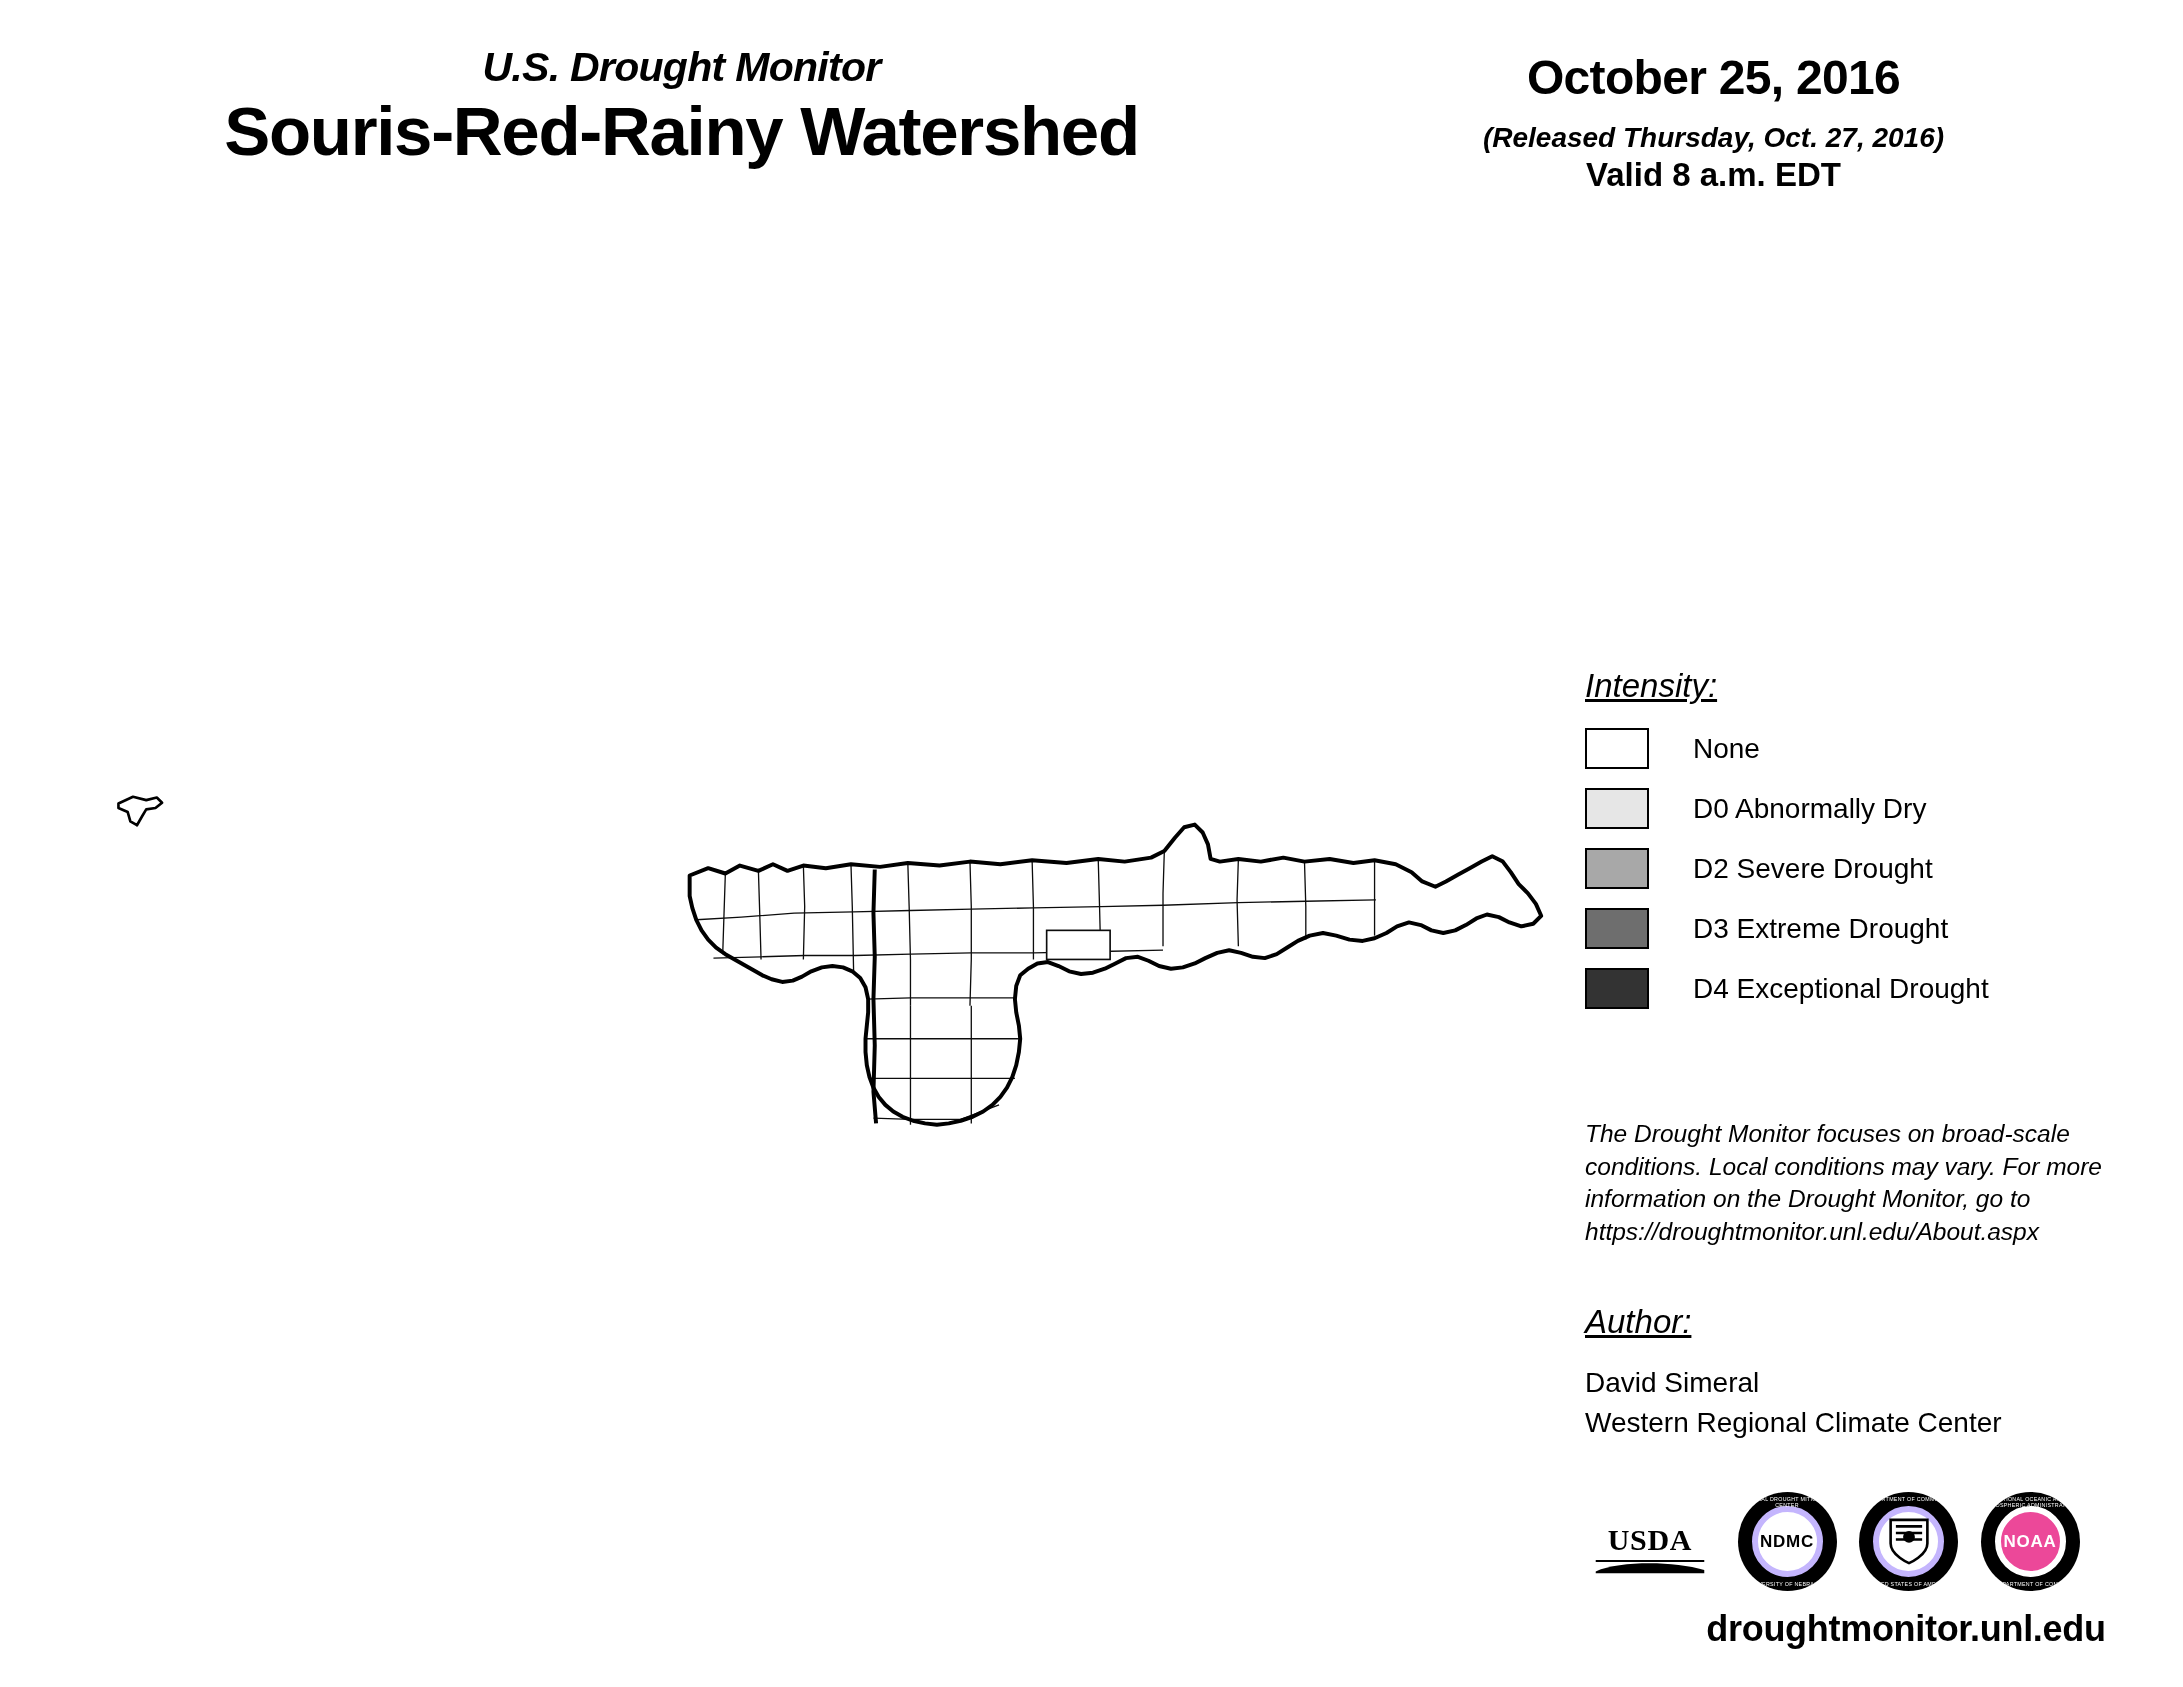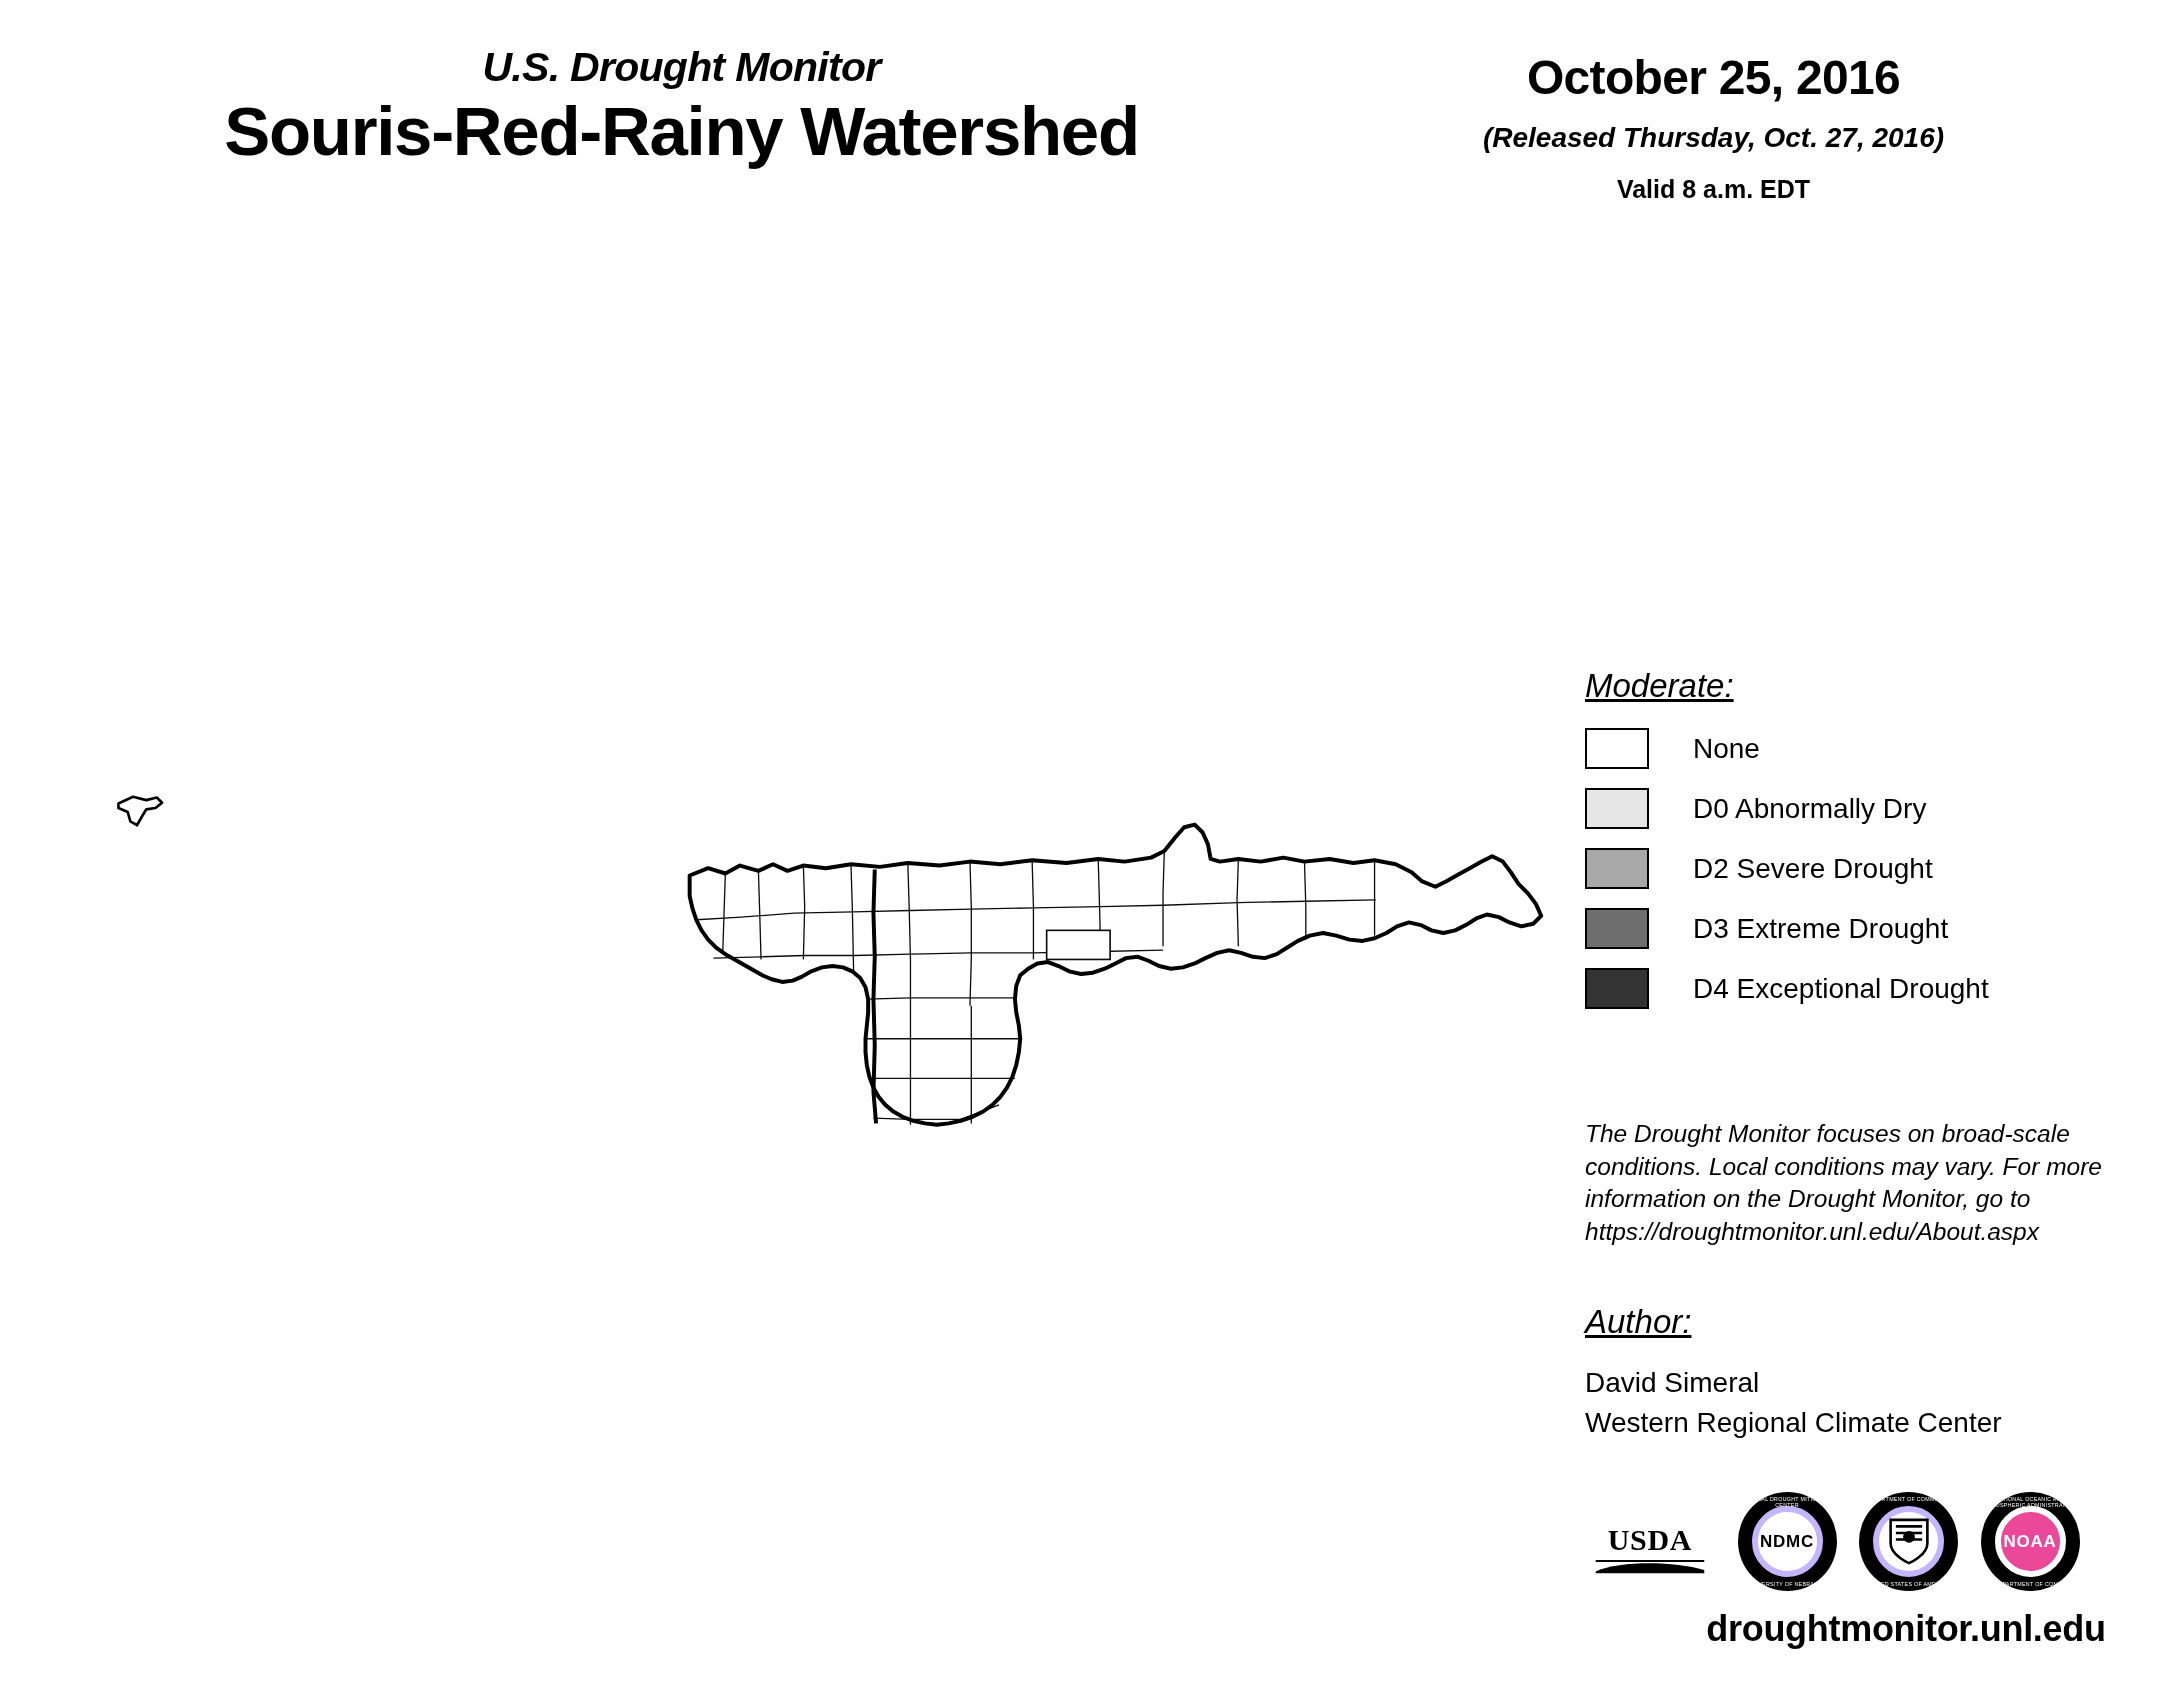--- a/index.html
+++ b/index.html
@@ -53,23 +53,23 @@
     line-height: 1.05;
   }
   #date-released {
     font-size: 28px;
     font-weight: bold;
     font-style: italic;
     margin-top: 20px;
     line-height: 1.1;
   }
   #date-valid {
-    font-size: 25px;
-    font-weight: bold;
-    margin-top: 22px;
+    font-size: 33px;
+    font-weight: bold;
+    margin-top: 3px;
     line-height: 1.1;
   }
 
   
   #map-area {
     position: absolute;
     left: 0px;
     top: 695px;
     width: 1575px;
     height: 595px;
@@ -294,21 +294,21 @@
       <rect x="1582" y="356" width="96" height="44" fill="#ffffff" stroke="#000000" stroke-width="2.5"></rect>
     </g>
 
     <g fill="none" stroke="#000000" stroke-width="6">
       <path d="M1322 264 L1320 330 L1322 396 L1320 460 L1322 530 L1320 600 L1324 648"></path>
     </g>
   </svg>
 </div>
 
 <div id="legend">
-  <div id="legend-title">Moderate:</div>
+  <div id="legend-title">Intensity:</div>
 
   <div class="legend-row">
     <div class="legend-swatch" style="background:#ffffff"></div>
     <div class="legend-label">None</div>
   </div>
 
   <div class="legend-row">
     <div class="legend-swatch" style="background:#e6e6e6"></div>
     <div class="legend-label">D0 Abnormally Dry</div>
   </div>

